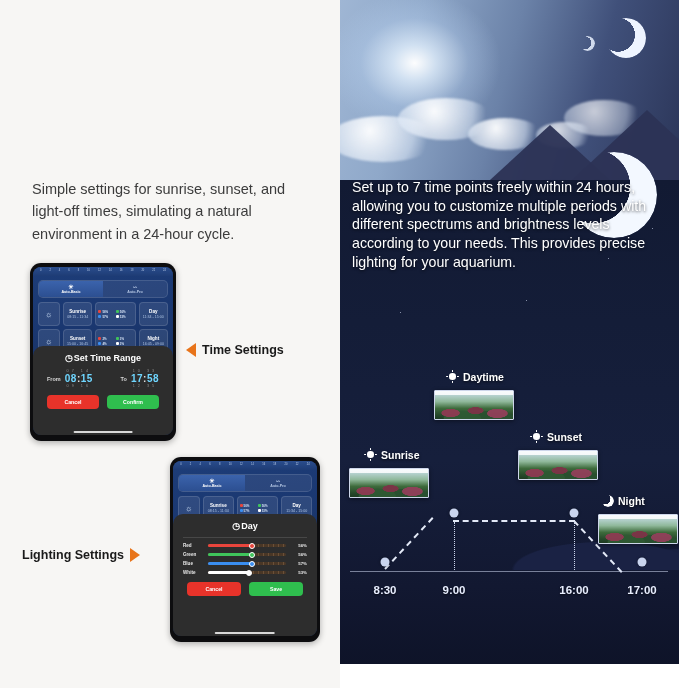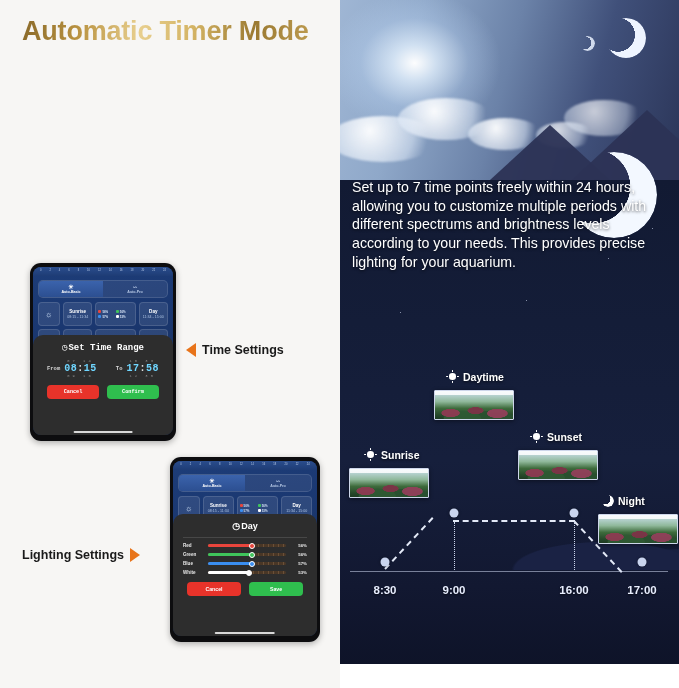--- a/index.html
+++ b/index.html
@@ -264,21 +264,21 @@
     mask-image:radial-gradient(circle 5.4px at 26% 32%, transparent 99%, #000 100%);
   }
 </style>
 </head>
 <body>
 
 <div id="page">
 
   <div class="left-panel">
 
-    <div class="title">Automatic Timer Mode</div>
+    <div class="intro">Simple settings for sunrise, sunset, and light-off times, simulating a natural environment in a 24-hour cycle.</div>
 
     <div class="phone" style="left:30px; top:263px; width:146px; height:178px;">
       <div class="phone-screen">
 
         <div class="ruler">
           <span>0</span>
           <span>2</span>
           <span>4</span>
           <span>6</span>
           <span>8</span>
@@ -359,21 +359,21 @@
                   <b>3%</b>
                 </span>
             </div>
             <div class="pcell label-cell">
               <span class="p-name">Night</span>
               <span class="p-time">16:45 - 09:00</span>
             </div>
           </div>
         </div>
 
-        <div class="sheet" style="height:100px;font-family:Liberation Mono, monospace;">
+        <div class="sheet" style="height:89px;">
           <div class="sheet-title">
             <span class="tic">◷</span><span>Set Time Range</span>
           </div>
           <div class="time-picker">
             <div class="tp-group">
               <span class="tp-label">From</span>
               <div class="tp-wheel">
                 <div class="tp-dim">07   14</div>
                 <div class="tp-main"><span>08</span><span class="sep">:</span><span>15</span></div>
                 <div class="tp-dim">09   16</div>

